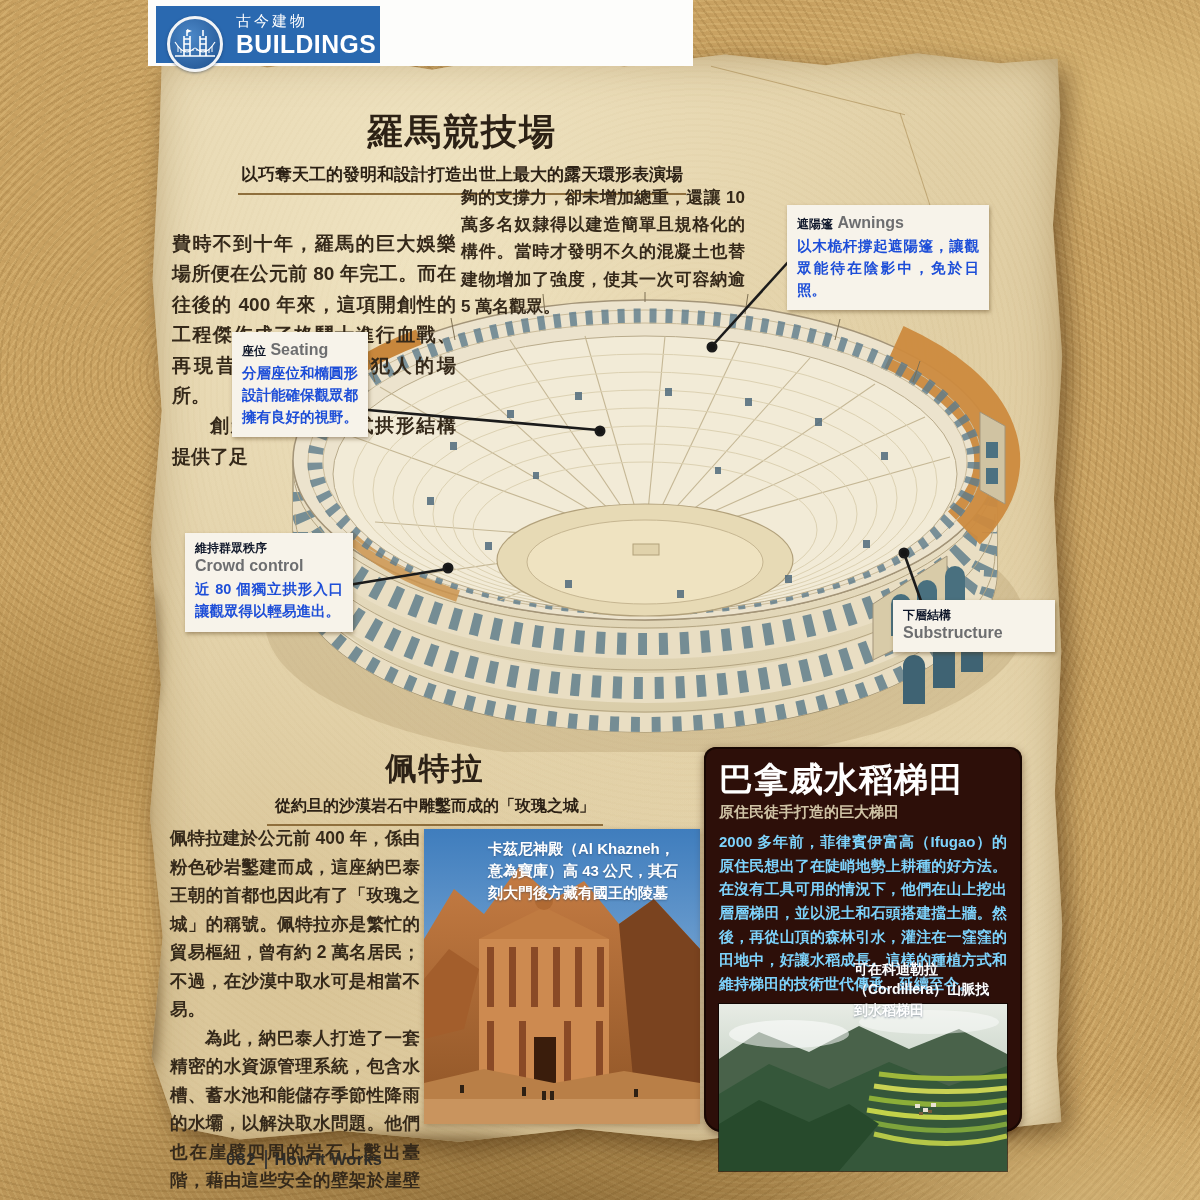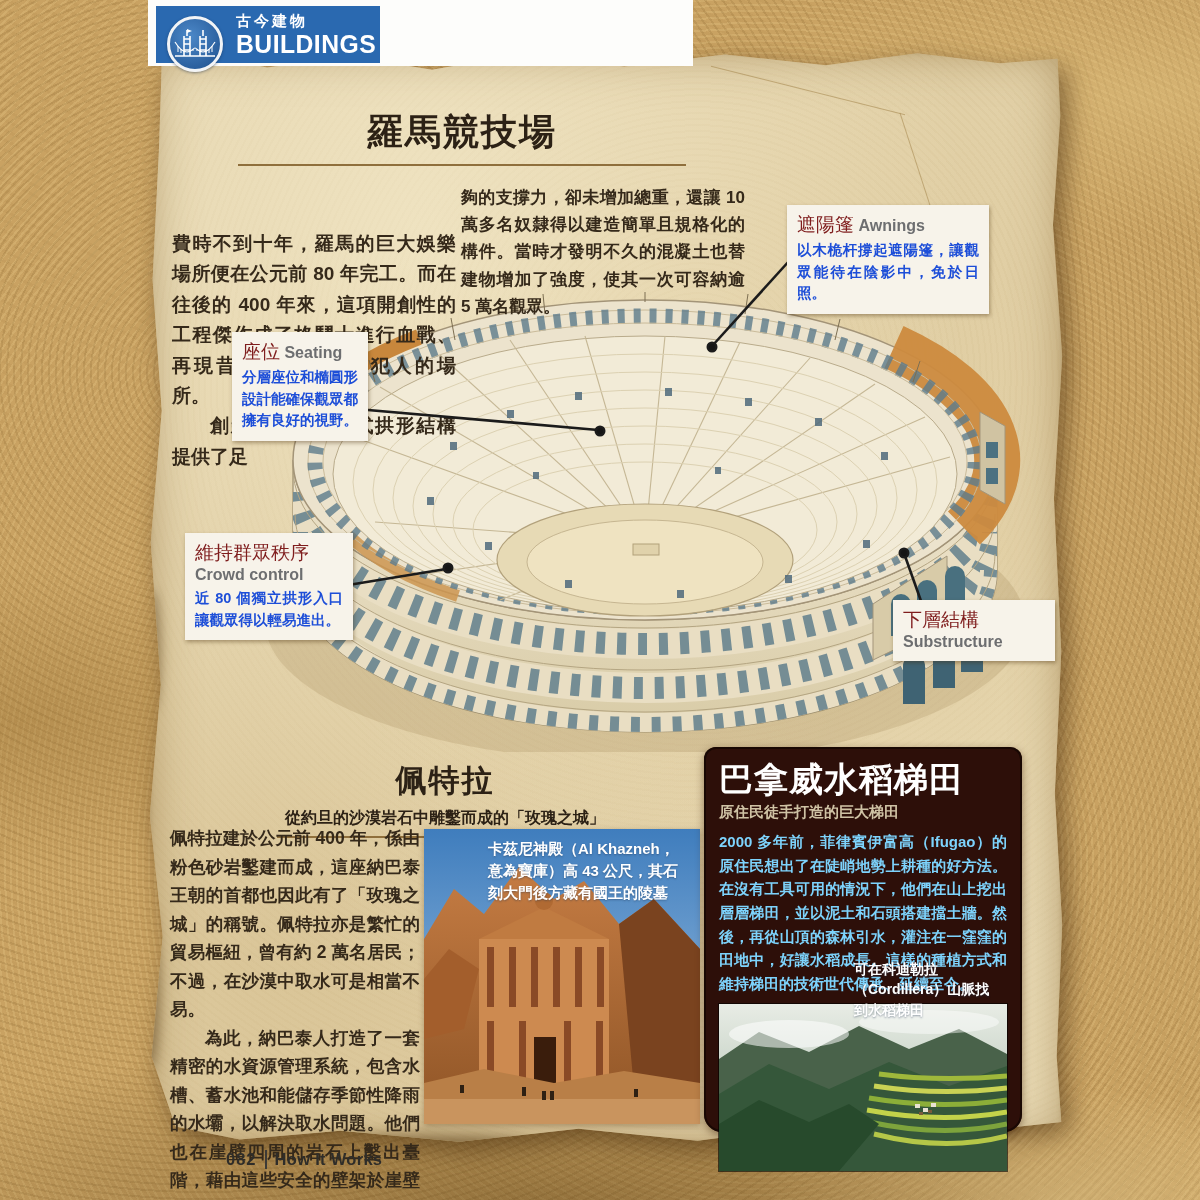--- a/index.html
+++ b/index.html
@@ -32,36 +32,36 @@
   .tear{position:absolute;background:rgba(78,52,16,.45);border-radius:50%;filter:blur(6px);}
   .crack{position:absolute;background:#a98b52;opacity:.6;}
 
   
   .header-band{position:absolute;left:148px;top:0;width:545px;height:66px;background:#fdfdfb;z-index:30;}
   .banner{position:absolute;left:156px;top:6px;width:224px;height:57px;background:#2a69b0;z-index:31;}
   .logo-circle{position:absolute;left:167px;top:16px;width:56px;height:56px;border-radius:50%;
     background:radial-gradient(circle at 40% 35%, #4c88c8, #1d4f8d);border:3px solid #f2f4f6;box-sizing:border-box;z-index:32;
     display:flex;align-items:center;justify-content:center;box-shadow:0 1px 3px rgba(20,40,70,.5);}
   .banner-text{position:absolute;left:236px;top:13px;z-index:32;color:#fff;line-height:1;}
-  .banner-zh{font-size:15px;font-weight:700;letter-spacing:3px;}
+  .banner-zh{font-size:15px;font-weight:400;letter-spacing:3px;}
   .banner-en{font-size:26px;font-weight:700;letter-spacing:.5px;transform:scaleX(.95);transform-origin:left;margin-top:3px;}
 
   
   .sec-head{position:absolute;text-align:center;color:#2c2115;z-index:5;}
   .sec-title{font-weight:700;letter-spacing:2px;}
   .sec-sub{font-weight:700;margin-top:6px;}
   .sec-rule{border-top:2px solid #8f6f3c;margin:7px auto 0;}
 
   .bodytext{position:absolute;color:#35291a;font-weight:700;text-align:justify;z-index:5;}
   .bodytext p{margin:0;}
   .indent{text-indent:2em;}
 
   
   .callout{position:absolute;background:#f7f3ea;padding:8px 10px 9px;box-shadow:1px 2px 4px rgba(70,45,10,.4);z-index:20;}
-  .callout .t-zh{font-size:19px;font-weight:400;color:#7f1d1d;line-height:1.25;}
+  .callout .t-zh{font-size:12px;font-weight:700;color:#0f172a;line-height:1.25;}
   .callout .t-en{font-size:16px;font-weight:700;color:#6d6e70;line-height:1.25;}
   .callout .c-body{font-size:14.5px;font-weight:700;color:#1d4ed8;line-height:1.5;margin-top:3px;text-align:justify;}
   .inlinehead .t-zh,.inlinehead .t-en{display:inline;}
 
   .leader{position:absolute;left:0;top:0;width:1200px;height:1200px;z-index:10;pointer-events:none;}
 
   .illus{position:absolute;z-index:4;}
 
   
   .petra-photo{position:absolute;left:424px;top:829px;width:276px;height:295px;z-index:6;box-shadow:0 2px 6px rgba(80,50,15,.35);}
@@ -109,20 +109,21 @@
       </g>
     </svg>
   </div>
   <div class="banner-text">
     <div class="banner-zh">古今建物</div>
     <div class="banner-en">BUILDINGS</div>
   </div>
 
   <div class="sec-head" style="left:172px;top:108px;width:580px;">
     <div class="sec-title" style="font-size:36px;">羅馬競技場</div>
+    <div class="sec-sub" style="font-size:17px;">以巧奪天工的發明和設計打造出世上最大的露天環形表演場</div>
     <div class="sec-rule" style="width:448px;"></div>
   </div>
 
   <div class="bodytext" style="left:172px;top:192px;width:284px;font-size:19px;line-height:1.6;margin-top:37px;">
     <p>費時不到十年，羅馬的巨大娛樂場所便在公元前 80 年完工。而在往後的 400 年來，這項開創性的工程傑作成了格鬥士進行血戰、再現昔日戰役與處決犯人的場所。</p>
     <p class="indent">創新的四層樓複式拱形結構提供了足</p>
   </div>
   <div class="bodytext" style="left:461px;top:184px;width:284px;font-size:17px;line-height:1.6;">
     <p>夠的支撐力，卻未增加總重，還讓 10 萬多名奴隸得以建造簡單且規格化的構件。當時才發明不久的混凝土也替建物增加了強度，使其一次可容納逾 5 萬名觀眾。</p>
   </div>
@@ -264,21 +265,21 @@
     <div class="t-zh">維持群眾秩序</div>
     <div class="t-en">Crowd control</div>
     <div class="c-body">近 80 個獨立拱形入口讓觀眾得以輕易進出。</div>
   </div>
 
   <div class="callout" style="left:893px;top:600px;width:142px;">
     <div class="t-zh">下層結構</div>
     <div class="t-en">Substructure</div>
   </div>
 
-  <div class="sec-head" style="left:200px;top:748px;width:490px;margin-top:12px;">
+  <div class="sec-head" style="left:190px;top:748px;width:490px;">
     <div class="sec-title" style="font-size:31px;">佩特拉</div>
     <div class="sec-sub" style="font-size:16px;">從約旦的沙漠岩石中雕鑿而成的「玫瑰之城」</div>
     <div class="sec-rule" style="width:336px;"></div>
   </div>
 
   <div class="bodytext" style="left:170px;top:824px;width:250px;font-size:17.5px;line-height:1.63;">
     <p>佩特拉建於公元前 400 年，係由粉色砂岩鑿建而成，這座納巴泰王朝的首都也因此有了「玫瑰之城」的稱號。佩特拉亦是繁忙的貿易樞紐，曾有約 2 萬名居民；不過，在沙漠中取水可是相當不易。</p>
     <p class="indent">為此，納巴泰人打造了一套精密的水資源管理系統，包含水槽、蓄水池和能儲存季節性降雨的水壩，以解決取水問題。他們也在崖壁四周的岩石上鑿出臺階，藉由這些安全的壁架於崖壁雕鑿建物；同時也確保重要的紀念性建築會朝冬至的日出方向對齊。</p>
   </div>
 

